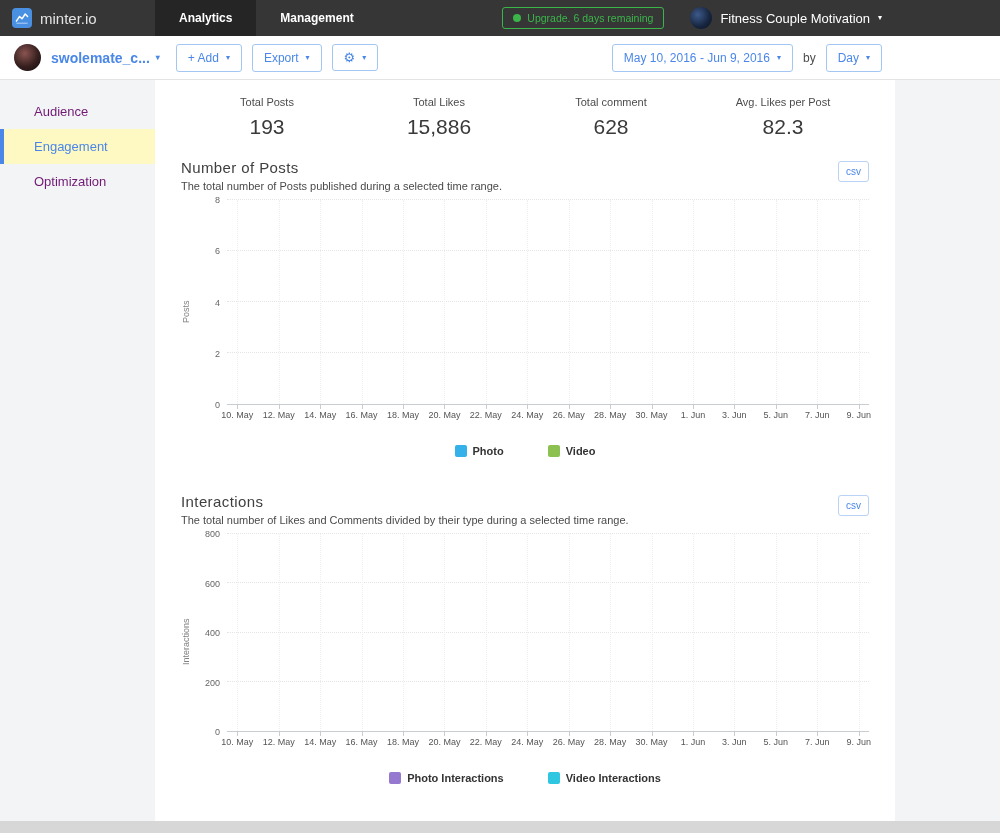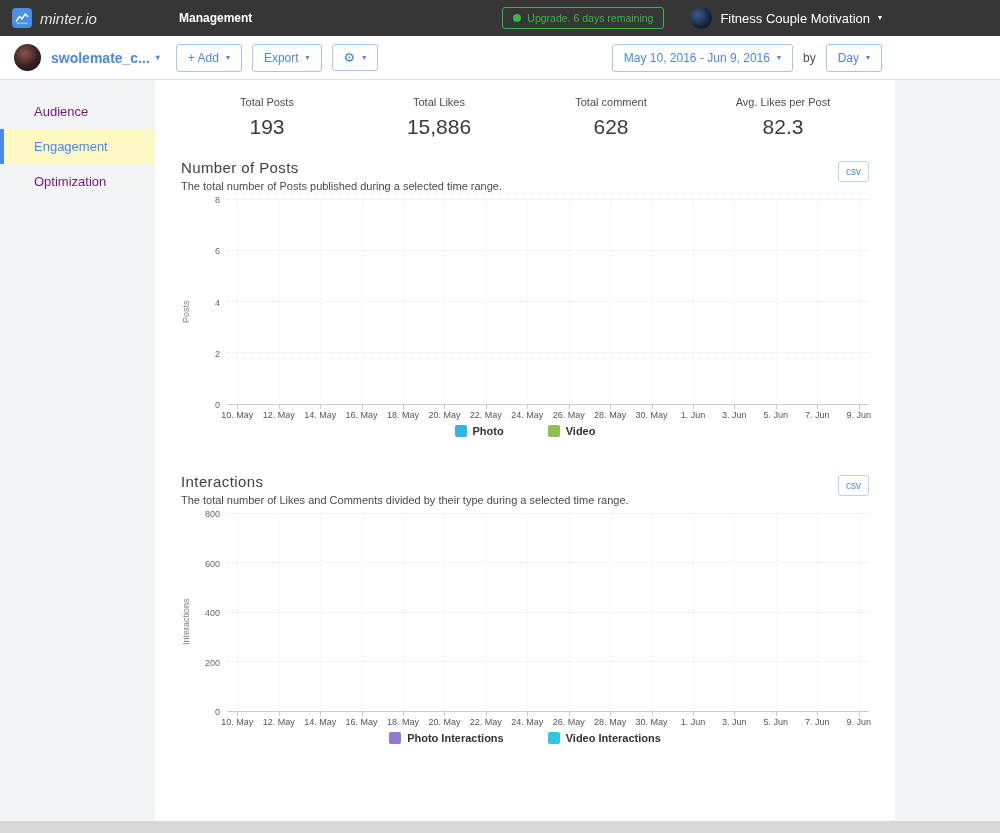--- a/index.html
+++ b/index.html
@@ -1,21 +1,21 @@
 <!DOCTYPE html>
 <html><head>
 <meta charset="utf-8">
 <style>
   * { margin:0; padding:0; box-sizing:border-box; }
   html,body { width:1000px; height:833px; overflow:hidden; }
   body { font-family:"Liberation Sans", sans-serif; background:#f3f4f5; }
 
   
   .navbar { height:36px; background:#363636; display:flex; align-items:stretch; color:#fff; }
-  .brand { width:155px; display:flex; align-items:center; padding-left:12px; gap:8px;font-style:italic; }
+  .brand { width:155px; display:flex; align-items:center; padding-left:12px; gap:8px; }
   .logo { width:20px; height:20px; border-radius:4px; background:#4a90e2; display:flex; align-items:center; justify-content:center; }
   .brand-text { font-size:15px; color:#e3e3e3; cursor:pointer; }
   .nav-tabs { display:flex; align-items:stretch; }
   .nav-tab { display:flex; align-items:center; padding:0 24px; font-size:12px; font-weight:bold; color:#fff; cursor:pointer; }
   .nav-tab.active { background:#252525; }
   .nav-right { margin-left:auto; display:flex; align-items:center; gap:26px; padding-right:118px; }
   .upgrade { display:flex; align-items:center; gap:6px; background:transparent; border:1px solid #3bb54a; border-radius:3px; color:#3bb54a; font-size:10.5px; padding:4px 10px; cursor:pointer; font-family:inherit; }
   .dot { width:8px; height:8px; border-radius:50%; background:#3bb54a; display:inline-block; }
   .account { display:flex; align-items:center; gap:8px; font-size:13px; font-weight:normal; cursor:pointer; }
   .avatar { border-radius:50%; display:inline-block; }
@@ -61,39 +61,40 @@
   .plot { flex:1; position:relative; display:flex; align-items:flex-end; border-bottom:1px solid #c9cdd1; }
   .chart-0 .plot { height:205px; }
   .chart-1 .plot { height:198px; }
   .gridline { position:absolute; left:0; right:0; border-top:1px dotted #e3e6e9; z-index:0; }
   .vgrid { position:absolute; top:0; bottom:0; border-left:1px dotted #efefef; z-index:0; }
   .bar-col { flex:1; display:flex; flex-direction:column-reverse; margin:0 1px; position:relative; z-index:2; cursor:pointer; }
   .bar-seg { width:100%; }
   .x-labels { position:relative; height:18px; margin-left:32px; }
   .xtick { position:absolute; top:0; height:4px; border-left:1px solid #c9cdd1; }
   .xlab { position:absolute; top:5px; transform:translateX(-50%); font-size:9px; color:#555; white-space:nowrap; }
-  .legend { display:flex; justify-content:center; gap:44px; margin-top:2px; }
+  .legend { display:flex; justify-content:center; gap:44px; margin-top:22px; }
   .legend-item { display:flex; align-items:center; gap:6px; cursor:pointer; }
   .swatch { width:12px; height:12px; border-radius:2px; display:inline-block; }
   .legend-label { font-size:11px; font-weight:bold; color:#333; }
 </style>
 </head>
 <body>
 
 <nav class="navbar">
   <div class="brand">
     <span class="logo">
       <svg width="16" height="16" viewBox="0 0 20 20">
         <polyline points="3,14 7,8 10,11 14,5 17,8" fill="none" stroke="#ffffff" stroke-width="1.8" stroke-linecap="round" stroke-linejoin="round"></polyline>
         <line x1="3" y1="16.5" x2="17" y2="16.5" stroke="#bcd6f5" stroke-width="1.2"></line>
       </svg>
     </span>
     <span class="brand-text">minter.io</span>
   </div>
   <div class="nav-tabs">
+      <div class="nav-tab active">Analytics</div>
       <div class="nav-tab">Management</div>
     </div>
   <div class="nav-right">
     <button class="upgrade">
       <span class="dot"></span>
       <span>Upgrade. 6 days remaining</span>
     </button>
     <div class="account">
       <span class="avatar acc-avatar"></span>
       <span>Fitness Couple Motivation</span>

